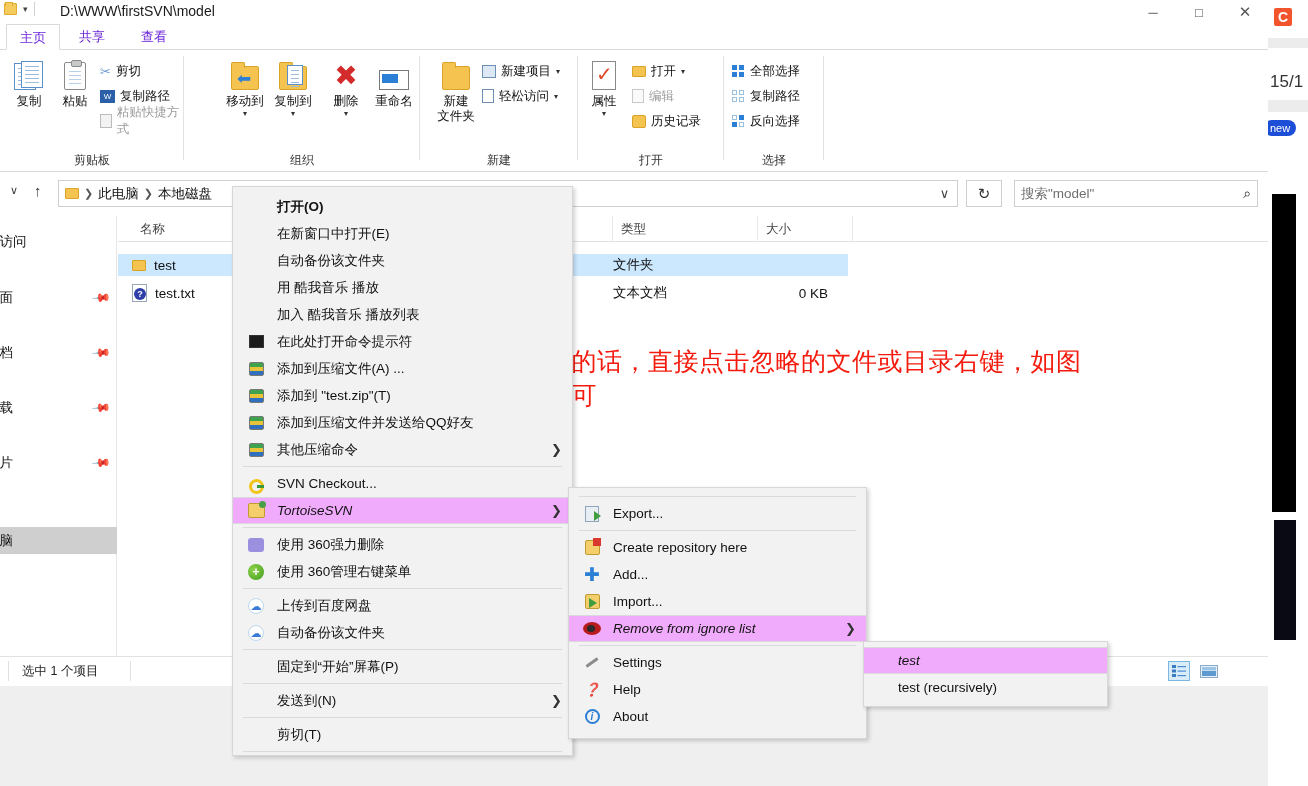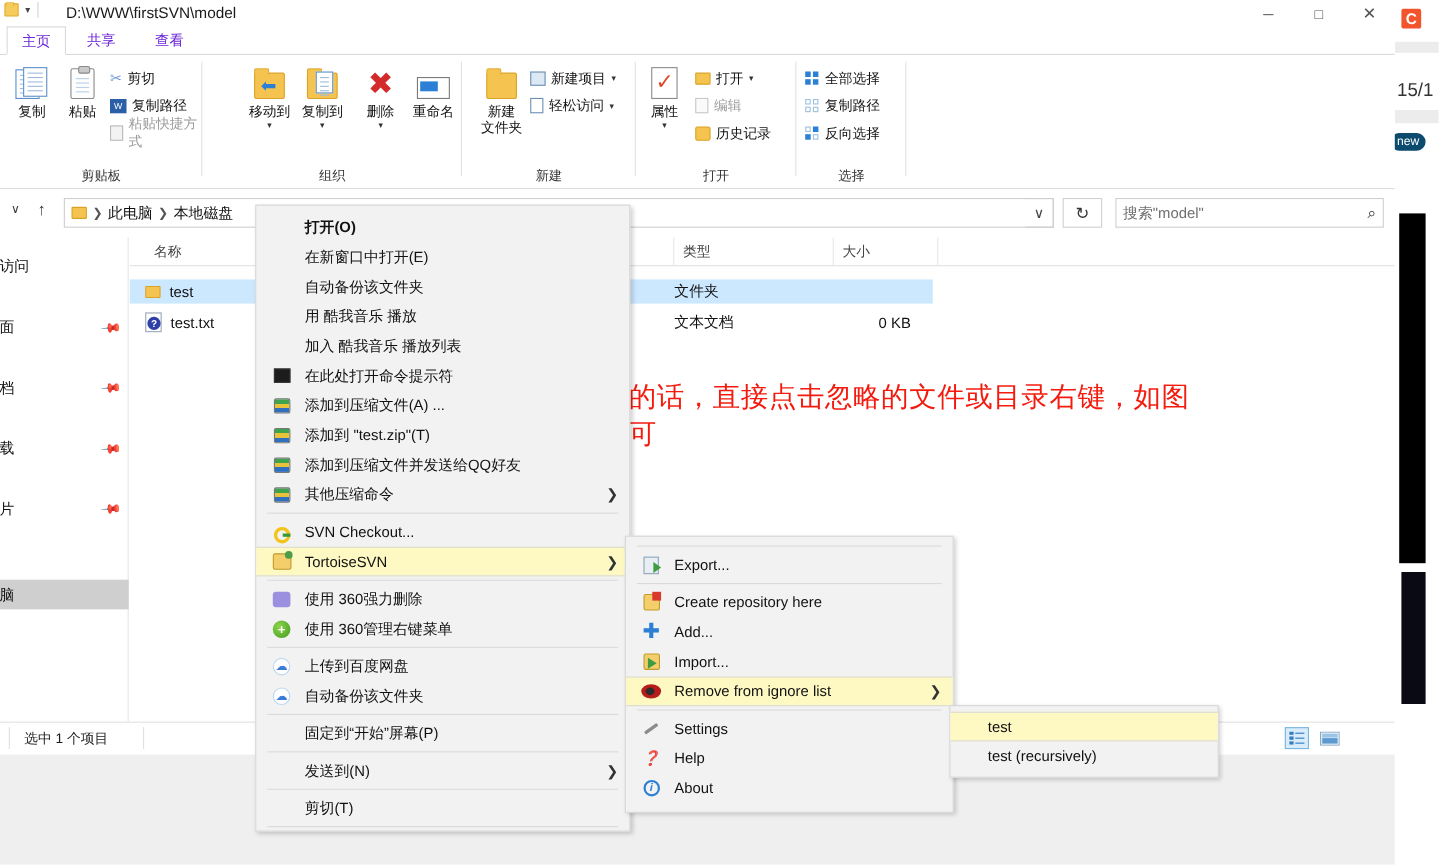--- a/index.html
+++ b/index.html
@@ -98,29 +98,29 @@
   .status-sep { position:absolute; top:4px; width:1px; height:20px; background:#e0e0e0; }
   .viewbtns { position:absolute; right:48px; top:4px; display:flex; gap:8px; }
   .vbtn { width:22px; height:20px; border:1px solid transparent; display:flex; align-items:center; justify-content:center; }
   .vbtn.active { border-color:#7ab6e0; background:#d8ecfa; }
   .statusbelow { position:absolute; left:0; top:686px; width:1268px; height:100px; background:#efefef; }
 
   
   #browser { position:absolute; left:1268px; top:0; width:40px; height:786px; background:#fff; overflow:hidden; }
   .bz-row { position:absolute; left:0; width:40px; }
   .c-icon { width:18px; height:18px; background:#f2552c; color:#fff; font-weight:bold; font-size:14px; display:flex; align-items:center; justify-content:center; border-radius:2px; }
-  .newbadge { background:#0c4a6e; color:#fff; font-size:11px; padding:2px 6px; border-radius:9px; display:inline-block; }
+  .newbadge { background:#1d4ed8; color:#fff; font-size:11px; padding:2px 6px; border-radius:9px; display:inline-block; }
   .bz-dark { position:absolute; left:4px; width:24px; background:#000; }
   .bz-grey { position:absolute; left:0; width:40px; background:#ececec; }
 
   
   .menu { position:absolute; background:#f2f2f2; border:1px solid #d7d7d7; box-shadow:2px 2px 4px rgba(0,0,0,.18); }
   .mi { position:relative; height:27px; display:flex; align-items:center; font-size:13.5px; color:#111; padding-left:44px; padding-right:26px; white-space:nowrap; }
   .mi.bold { font-weight:bold; }
-  .mi.hl { background:#fef9c3; border-top:1px solid #d9d9d9; border-bottom:1px solid #d9d9d9; }
+  .mi.hl { background:#f0abfc; border-top:1px solid #d9d9d9; border-bottom:1px solid #d9d9d9;font-style:italic; }
   .mi .mico { position:absolute; left:14px; top:50%; transform:translateY(-50%); width:18px; height:18px; display:flex; align-items:center; justify-content:center; }
   .mi .arrow { position:absolute; right:10px; font-size:13px; color:#333; }
   .msep { height:1px; background:#dadada; margin:3px 10px; }
 
   
   .mi-cmd { width:15px; height:13px; background:#1c1c1c; border:1px solid #333; }
   .mi-zip { width:15px; height:14px; background:linear-gradient(#3da34d 0 33%,#e8c33a 33% 66%,#2f6fc0 66% 100%); border:1px solid #777; border-radius:2px; }
   .mi-key { width:16px; height:16px; position:relative; }
   .mi-key:before { content:""; position:absolute; left:1px; top:3px; width:9px; height:9px; border:3px solid #f0c419; border-radius:50%; }
   .mi-key:after { content:""; position:absolute; left:9px; top:9px; width:7px; height:3px; background:#3a9a3a; }

